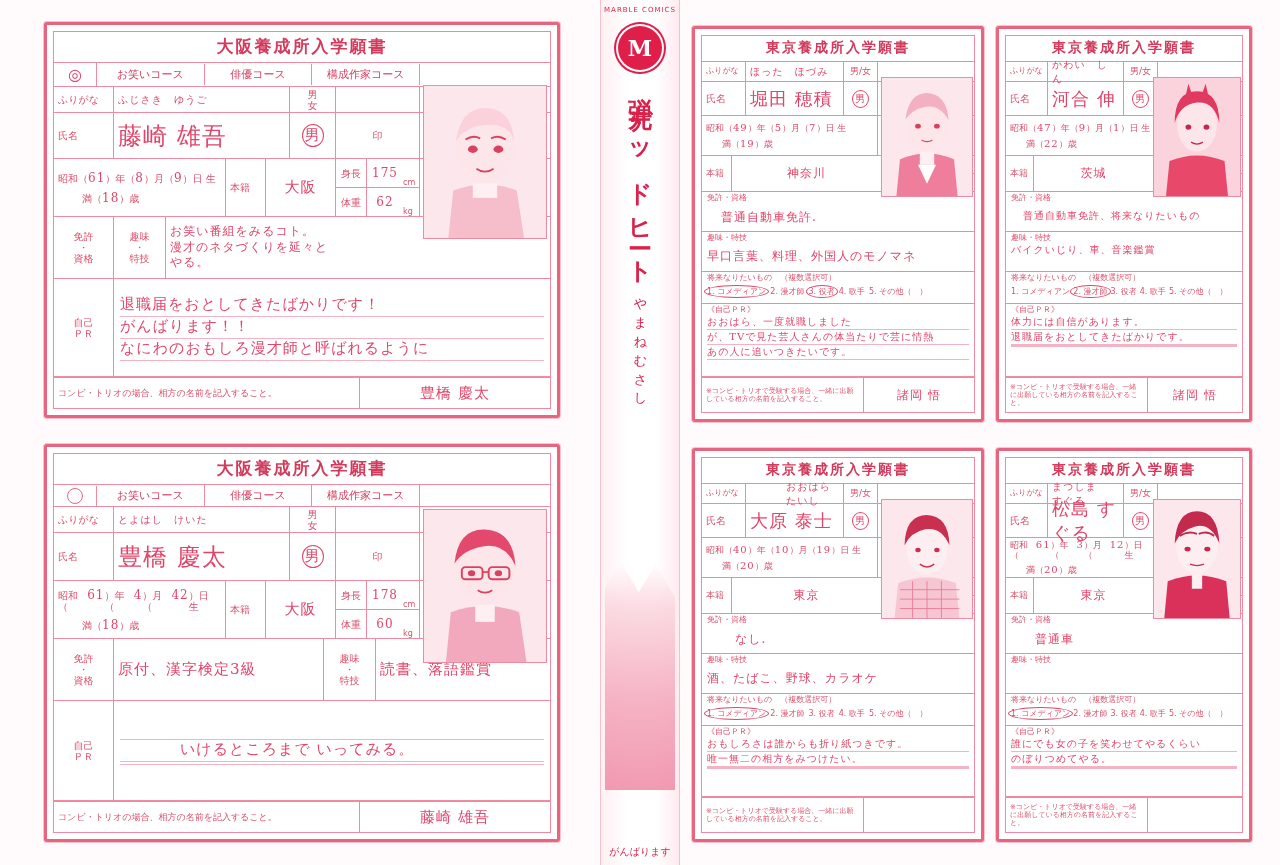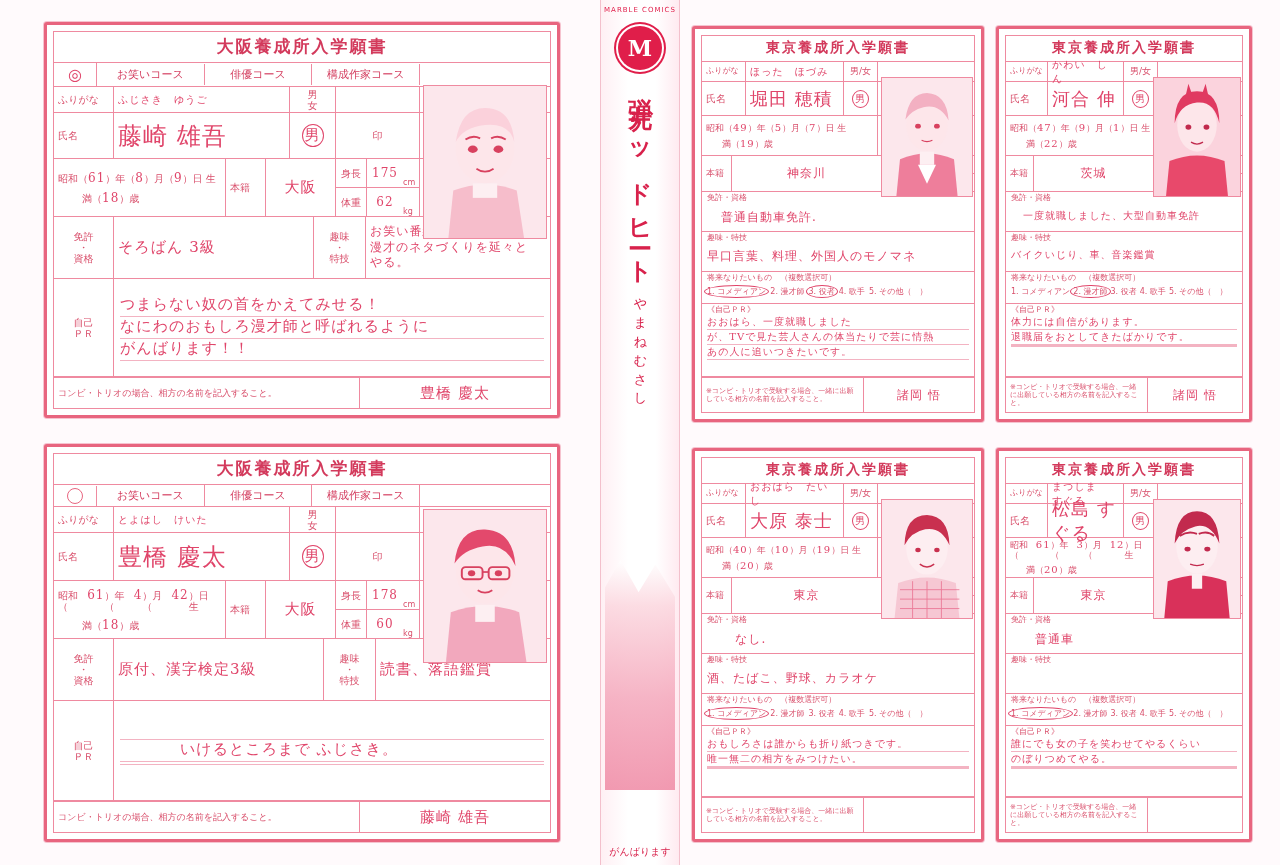--- a/index.html
+++ b/index.html
@@ -211,45 +211,42 @@
           </div>
           <div style="flex:0 0 130px;"></div>
         </div>
 
         <div class="row" style="height:62px;">
           <div class="cell" style="flex:0 0 60px;justify-content:center;">
             <span class="lbl" style="text-align:center;">免許
 ・
 資格</span>
           </div>
-          <div class="cell" style="flex:0 0 200px;">
-            <span class="hand">そろばん 3級</span>
-          </div>
           <div class="cell" style="flex:0 0 52px;justify-content:center;">
             <span class="lbl" style="text-align:center;">趣味
 ・
 特技</span>
           </div>
           <div class="cell" style="flex:1;">
             <span class="hand sm" style="white-space:pre-line;line-height:1.3;">お笑い番組をみるコト。
 漫才のネタづくりを延々と
 やる。</span>
           </div>
         </div>
 
         <div class="row" style="flex:1;">
           <div class="cell" style="flex:0 0 60px;justify-content:center;">
             <span class="lbl" style="text-align:center;">自己
 ＰＲ</span>
           </div>
           <div class="cell" style="flex:1;padding:0;">
             <div class="lines">
-              <div class="hand" style="border-bottom:1px solid #f3b3c2;padding-bottom:2px;">つまらない奴の首をかえてみせる！</div>
+              <div class="hand" style="border-bottom:1px solid #f3b3c2;padding-bottom:2px;">退職届をおとしてきたばかりです！</div>
+              <div class="hand" style="border-bottom:1px solid #f3b3c2;padding-bottom:2px;">がんばります！！</div>
               <div class="hand" style="border-bottom:1px solid #f3b3c2;padding-bottom:2px;">なにわのおもしろ漫才師と呼ばれるように</div>
-              <div class="hand" style="border-bottom:1px solid #f3b3c2;padding-bottom:2px;">がんばります！！</div>
             </div>
           </div>
         </div>
 
         <div class="footer-note" style="height:30px;">
           <div class="cell" style="flex:1;border-right:1px solid #ef8aa0;">
             <span class="tiny" style="font-size:9px;">コンビ・トリオの場合、相方の名前を記入すること。</span>
           </div>
           <div class="cell" style="flex:0 0 190px;justify-content:center;">
             <span class="hand">豊橋 慶太</span>
@@ -379,21 +376,21 @@
         </div>
 
         <div class="row" style="flex:1;">
           <div class="cell" style="flex:0 0 60px;justify-content:center;">
             <span class="lbl" style="text-align:center;">自己
 ＰＲ</span>
           </div>
           <div class="cell" style="flex:1;padding:0;">
             <div class="lines">
               <div class="hand" style="border-bottom:1px solid #f3b3c2;padding-bottom:2px;"></div>
-              <div class="hand" style="border-bottom:1px solid #f3b3c2;padding-bottom:2px;padding-left:60px;">いけるところまで ふじさき。</div>
+              <div class="hand" style="border-bottom:1px solid #f3b3c2;padding-bottom:2px;padding-left:60px;">いけるところまで いってみる。</div>
               <div class="hand" style="border-bottom:1px solid #f3b3c2;padding-bottom:2px;"></div>
             </div>
           </div>
         </div>
 
         <div class="footer-note" style="height:30px;">
           <div class="cell" style="flex:1;border-right:1px solid #ef8aa0;">
             <span class="tiny" style="font-size:9px;">コンビ・トリオの場合、相方の名前を記入すること。</span>
           </div>
           <div class="cell" style="flex:0 0 190px;justify-content:center;">
@@ -615,25 +612,25 @@
               <div style="flex:1;display:flex;">
                 <span class="lbl" style="flex:0 0 24px;font-size:8px;display:flex;align-items:center;justify-content:center;border-right:1px solid #ef8aa0;">体重</span>
                 <span class="hand xs" style="flex:1;display:flex;align-items:center;justify-content:center;">53</span>
                 <span class="tiny" style="flex:0 0 14px;display:flex;align-items:flex-end;">kg</span>
               </div>
             </div>
           </div>
         </div>
         <div class="row" style="height:40px;flex-direction:column;align-items:flex-start;padding:2px 5px;">
           <span class="lbl" style="font-size:8px;">免許・資格</span>
-          <span class="hand xs" style="margin-top:6px;margin-left:12px;">一度就職しました、大型自動車免許</span>
+          <span class="hand xs" style="margin-top:6px;margin-left:12px;">普通自動車免許、将来なりたいもの</span>
         </div>
         <div class="row" style="height:40px;flex-direction:column;align-items:flex-start;padding:2px 5px;">
           <span class="lbl" style="font-size:8px;">趣味・特技</span>
-          <span class="hand xs" style="margin-top:5px;">バイクいじり、車、音楽鑑賞</span>
+          <span class="hand xs" style="">バイクいじり、車、音楽鑑賞</span>
         </div>
         <div class="row" style="height:32px;flex-direction:column;align-items:flex-start;padding:2px 5px;">
           <span class="lbl" style="font-size:8px;">将来なりたいもの　（複数選択可）</span>
           <div style="display:flex;gap:3px;margin-top:4px;">
             <span class="tiny">1. コメディアン</span>
             <span class="tiny sel">2. 漫才師</span>
             <span class="tiny">3. 役者</span>
             <span class="tiny">4. 歌手</span>
             <span class="tiny">5. その他（　）</span>
           </div>
@@ -670,21 +667,21 @@
   </div>
 
   <div class="card tokyo" style="left:692px;top:448px;width:292px;height:394px;">
     <div class="inner">
       <div class="ttl">東京養成所入学願書</div>
       <div class="body">
         <div class="row" style="height:20px;">
           <div class="cell" style="flex:0 0 44px;">
               <span class="lbl" style="font-size:8px;">ふりがな</span>
             </div>
-          <div class="cell" style="flex:1;">
+          <div class="cell" style="flex:1;margin-left:36px;">
               <span class="hand xs">おおはら　たいし</span>
             </div>
           <div class="cell" style="flex:0 0 34px;justify-content:center;">
               <span class="lbl" style="font-size:9px;">男/女</span>
             </div>
           <div style="flex:0 0 96px;"></div>
         </div>
         <div class="row" style="height:34px;">
           <div class="cell" style="flex:0 0 44px;">
               <span class="lbl">氏名</span>

